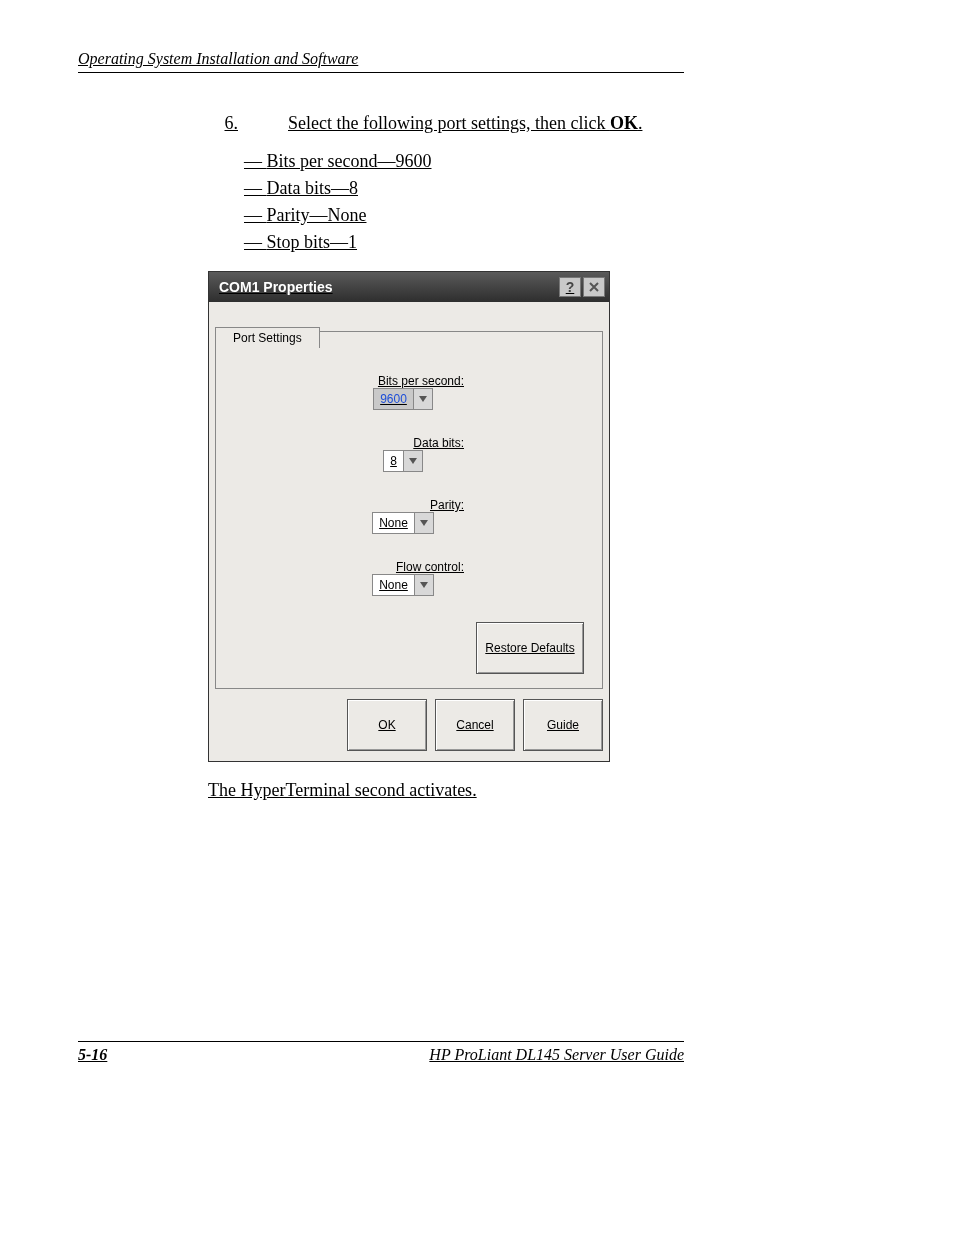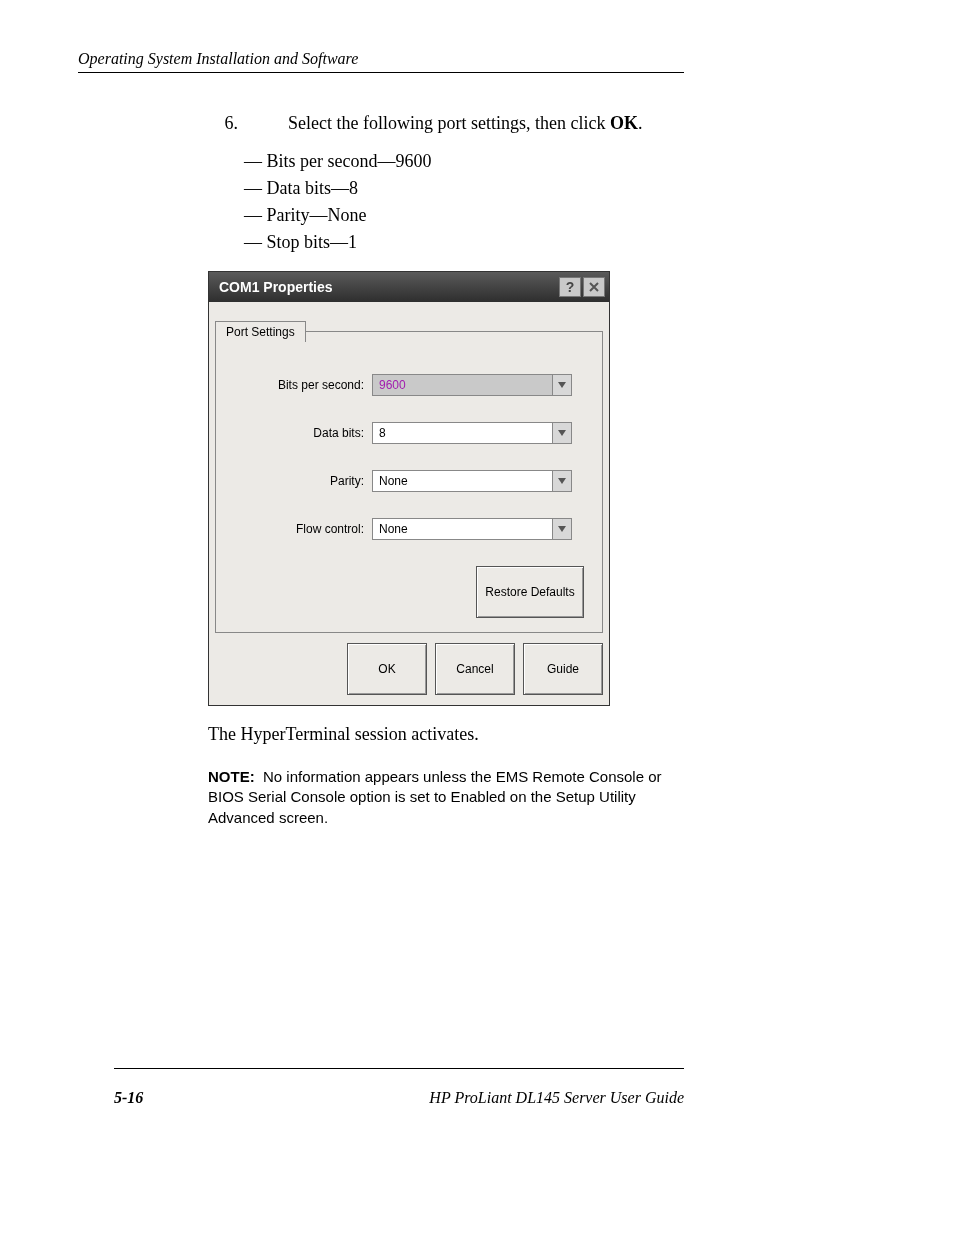--- a/index.html
+++ b/index.html
@@ -7,20 +7,21 @@
     padding: 0;
     background: #fff;
     font-family: "Times New Roman", Times, serif;
     color: #000;
     width: 954px;
   }
   .page {
     padding: 50px 78px 40px 78px;
     box-sizing: border-box;
     width: 762px;
+    text-decoration: underline;
   }
   .running-head {
     font-style: italic;
     font-size: 16px;
     border-bottom: 1px solid #000;
     padding-bottom: 4px;
     margin-bottom: 40px;
   }
   .body-area {
     margin-left: 130px;
@@ -87,35 +88,36 @@
   .tb-btn svg { display:block; }
 
   .tabstrip {
     padding: 8px 6px 0 6px;
   }
   .tab {
     display: inline-block;
     border: 1px solid #888;
     border-bottom: none;
     background: #eceae6;
-    padding: 3px 10px;
+    padding: 3px 17px;
     font-size: 12px;
     position: relative;
-    top: 11px;
+    top: 17px;
   }
   .panel {
     margin: 0 6px 10px 6px;
     border: 1px solid #888;
     padding: 28px 18px 14px 18px;
     background: #eceae6;
   }
   .form-row {
     display: flex;
     align-items: center;
     margin: 14px 12px 26px 0;
+    flex-direction: column;
   }
   .form-row label {
     width: 130px;
     text-align: right;
     padding-right: 8px;
     font-size: 12px;
   }
   .combo {
     flex: 1;
     display: flex;
@@ -125,21 +127,21 @@
   }
   .combo.selected { background: #e4e4e4; }
   .combo-value {
     flex: 1;
     padding: 2px 6px;
     font-size: 12px;
     line-height: 16px;
   }
   .combo.selected .combo-value {
     background: #c9c9c9;
-    color: #a21caf;
+    color: #1d4ed8;
   }
   .combo-arrow {
     width: 18px;
     border-left: 1px solid #888;
     background: #d8d8d8;
     display: flex;
     align-items: center;
     justify-content: center;
   }
   .combo-arrow svg { display:block; }
@@ -175,26 +177,25 @@
   .note {
     font-family: Arial, Helvetica, sans-serif;
     font-size: 15px;
     line-height: 1.35;
   }
   .note b { font-weight: bold; }
 
   .footer {
     margin-top: 240px;
     border-top: 1px solid #000;
-    padding-top: 20px;
+    padding-top: 4px;
     display: flex;
     justify-content: space-between;
     font-style: italic;
     font-size: 16px;
-    margin-left: 36px;
   }
   .footer-left { font-weight: bold; }
 </style>
 </head>
 <body>
 
 <div class="page">
 
   <div class="running-head">Operating System Installation and Software</div>
 
@@ -289,26 +290,22 @@
         </div>
       </div>
 
       <div class="dialog-actions">
         <div class="btn small">OK</div>
         <div class="btn small">Cancel</div>
         <div class="btn small">Guide</div>
       </div>
     </div>
 
-    <div class="follow-text">The HyperTerminal session activates.</div>
-
-    <div class="note">
-      <b>NOTE:</b>
-      <span>&nbsp;</span><span>No information appears unless the EMS Remote Console or BIOS Serial Console option is set to Enabled on the Setup Utility Advanced screen.</span>
-    </div>
+    <div class="follow-text">The HyperTerminal second activates.</div>
+
 
   </div>
 
   <div class="footer">
     <div class="footer-left">5-16</div>
     <div class="footer-right">HP ProLiant DL145 Server User Guide</div>
   </div>
 
 </div>
 

